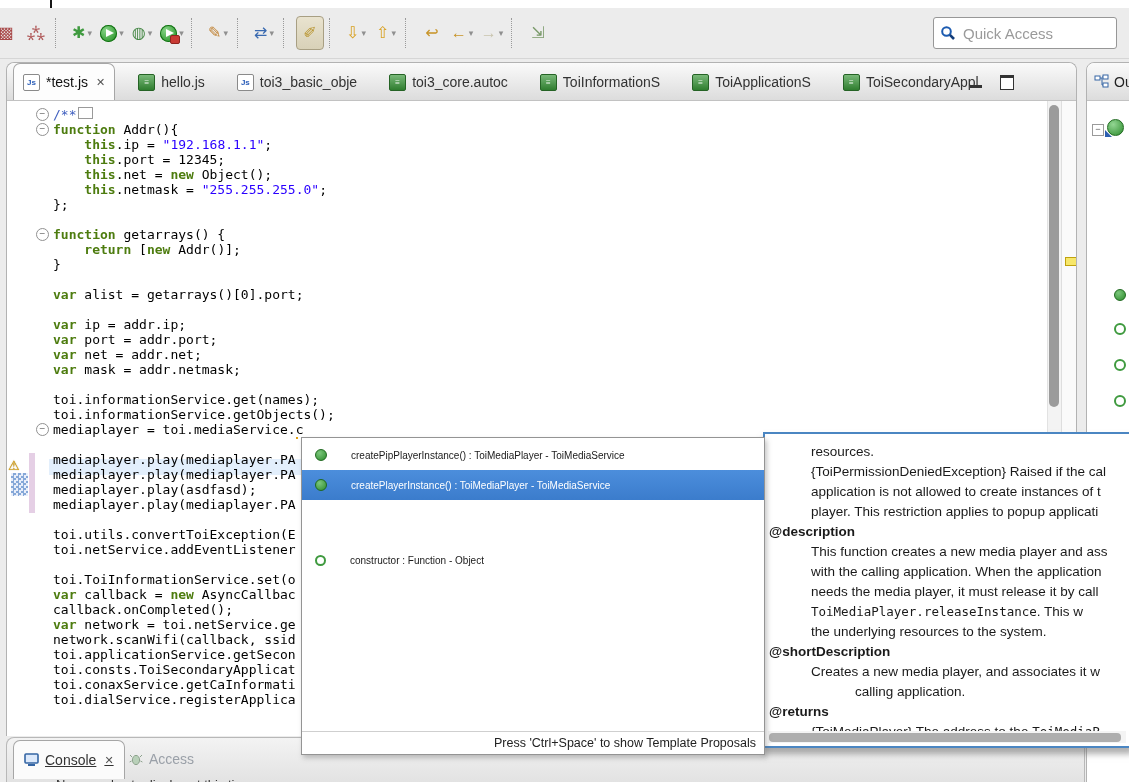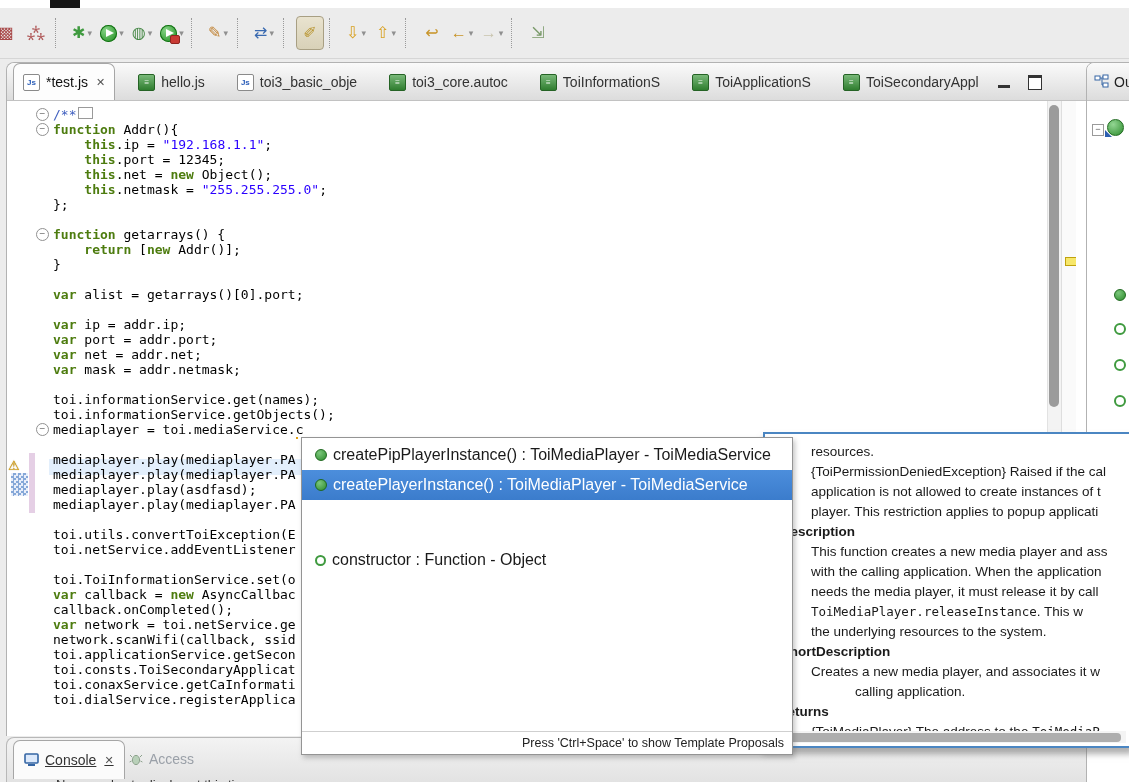--- a/index.html
+++ b/index.html
@@ -1,18 +1,18 @@
 <!DOCTYPE html>
 <html><head>
 <meta charset="utf-8">
 <style>
   html,body{margin:0;padding:0;background:#bdbdbd;}
   .window{position:relative;width:1129px;height:782px;background:#ececec;overflow:hidden;
           font-family:"Liberation Sans",sans-serif;font-size:13px;color:#222;}
-  .abs{position:absolute;padding-left:28px;}
+  .abs{position:absolute;}
 
   
   #topstrip{left:0;top:0;width:1129px;height:8px;background:#ffffff;}
   #toptick{left:50px;top:0;width:2px;height:8px;background:#161616;}
 
   
   #toolbar{left:0;top:8px;width:1129px;height:50px;background:#ececec;border-bottom:1px solid #d6d6d6;
            display:flex;align-items:center;padding-left:0;}
   .tbtn{height:32px;min-width:26px;display:flex;align-items:center;justify-content:center;margin:0 1px;border:1px solid transparent;border-radius:4px;}
   .tbtn.pressed{background:linear-gradient(#e9e3cf,#d8d1b8);border:1px solid #a89f83;}
@@ -85,22 +85,22 @@
             font-size:9px;line-height:8px;text-align:center;color:#555;}
   .oicon{position:absolute;border-radius:50%;}
   .oicon.cls{left:20px;top:56px;width:15px;height:15px;background:radial-gradient(circle at 35% 30%,#93d693,#2d8c2d);border:1px solid #1f6a1f;}
   .oicon.cls::after{content:"";position:absolute;left:-3px;bottom:-2px;border-bottom:7px solid #2d5fb0;border-right:7px solid transparent;}
   .oicon.pub{width:10px;height:10px;background:radial-gradient(circle at 35% 30%,#7cc77c,#2d8c2d);border:1px solid #1f6a1f;}
   .oicon.def{width:8px;height:8px;background:#fff;border:2px solid #3f9a3f;}
 
   
   #comp-popup{left:301px;top:437px;width:462px;height:316px;background:#fff;border:1px solid #949494;z-index:60;
               box-shadow:2px 3px 5px rgba(90,90,90,.35);}
-  .crow{position:absolute;left:0;width:100%;height:30px;display:flex;align-items:center;gap:6px;padding-left:13px;box-sizing:border-box;
-        font-size:16px;color:#1a1a1a;white-space:nowrap;}
+  .crow{position:absolute;left:0;width:100%;height:30px;display:flex;align-items:center;gap:24px;padding-left:13px;box-sizing:border-box;
+        font-size:10px;color:#1a1a1a;white-space:nowrap;}
   .crow.sel{background:linear-gradient(#4c8edc,#3b7ccc);color:#fff;}
   .cicon{flex:none;border-radius:50%;}
   .cicon.pub{width:10px;height:10px;background:radial-gradient(circle at 35% 30%,#7cc77c,#2d8c2d);border:1px solid #1f6a1f;}
   .cicon.ctor{width:7px;height:7px;background:#fff;border:2px solid #3f9a3f;}
   #comp-footer{position:absolute;left:0;bottom:0;width:100%;height:23px;border-top:1px solid #cfcfcf;display:flex;align-items:center;
                justify-content:flex-end;padding-right:8px;box-sizing:border-box;font-size:12.5px;color:#222;background:#fff;}
 
   
   #doc-popup{left:763px;top:432px;width:370px;height:316px;background:#fff;border:2px solid #4b86c2;box-sizing:border-box;z-index:55;
              box-shadow:0 6px 6px rgba(110,110,110,.55);}
@@ -181,20 +181,29 @@
         </span>
         <span class="tbtn">
           <span class="tglyph" style="color: rgb(201, 196, 174);">→</span>
           <span class="chev">▾</span>
         </span>
         <span class="tsep"></span>
         <span class="tbtn">
           <span class="tglyph" style="color: rgb(122, 154, 106);">⇲</span>
         </span>
       </div>
+  </div>
+  <div class="abs" id="quick-access">
+    <span>
+      <svg width="16" height="16" viewBox="0 0 16 16">
+        <circle cx="6.5" cy="6.5" r="4.3" fill="none" stroke="#1c5bb0" stroke-width="2"></circle>
+        <line x1="9.9" y1="9.9" x2="14" y2="14" stroke="#123c7a" stroke-width="2.6"></line>
+      </svg>
+    </span>
+    <input type="text" placeholder="Quick Access" style="">
   </div>
 
   <div class="abs" id="editor-stack">
     <div id="tabbar">
         <div class="tab active">
           <span class="ficon js-file">Js</span>
           <span>*test.js</span>
           <span class="tclose">✕</span>
         </div>
         <div class="tab">

